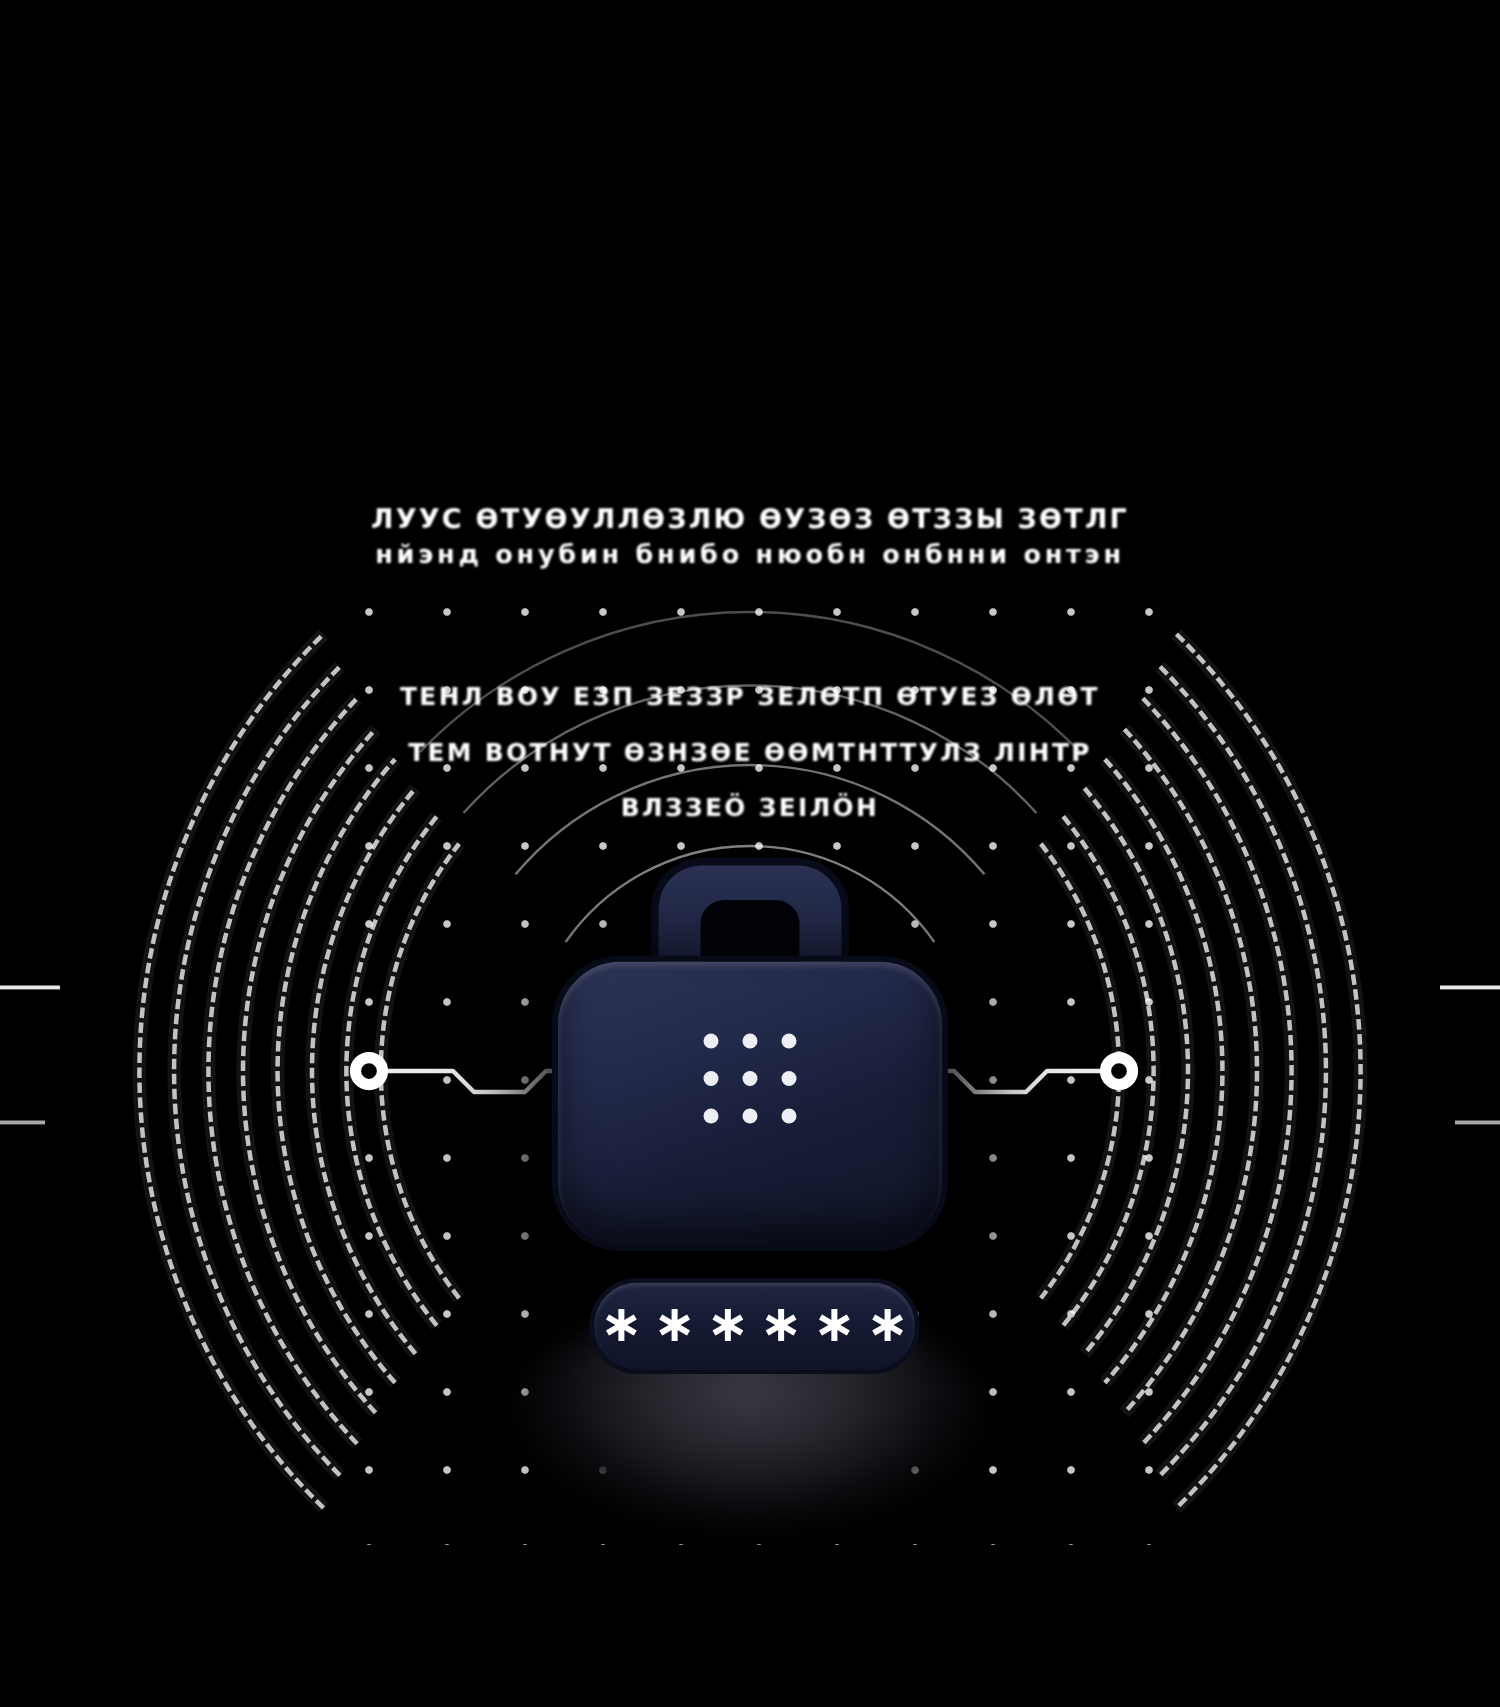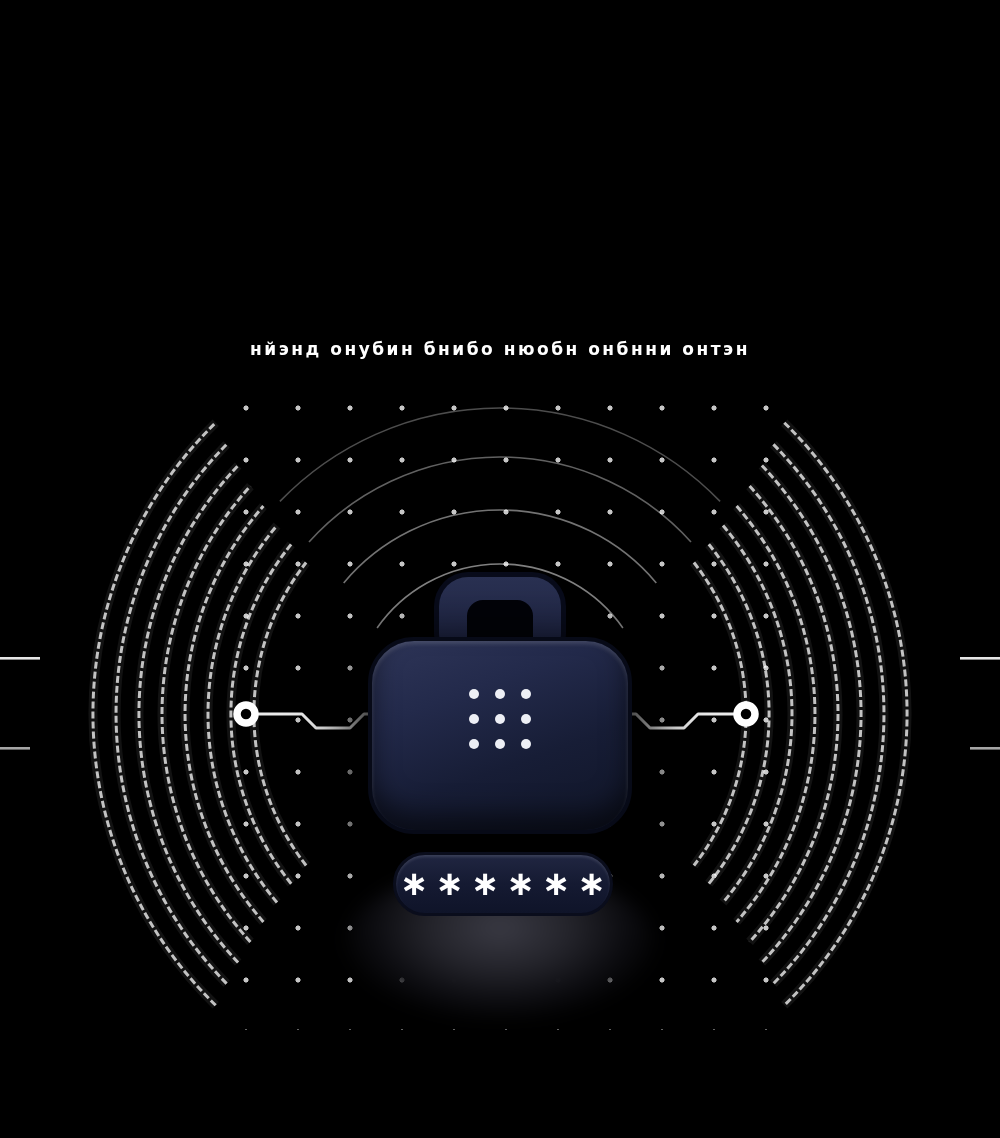--- a/index.html
+++ b/index.html
@@ -113,23 +113,29 @@
     <path d="M 624 714 H 636 L 650 728 H 684 L 698 714 H 736" stroke="#ffffff" stroke-width="3" fill="none" stroke-linejoin="round" opacity=".92"></path>
     <circle cx="246" cy="714" r="9" stroke="#ffffff" stroke-width="7.5" fill="#000000"></circle>
     <circle cx="746" cy="714" r="9" stroke="#ffffff" stroke-width="7.5" fill="#000000"></circle>
     <rect x="0" y="657" width="40" height="2.6" fill="#ffffff" opacity=".9"></rect>
     <rect x="0" y="747" width="30" height="2.6" fill="#ffffff" opacity=".65"></rect>
     <rect x="960" y="657" width="40" height="2.6" fill="#ffffff" opacity=".9"></rect>
     <rect x="970" y="747" width="30" height="2.6" fill="#ffffff" opacity=".65"></rect>
   </svg>
 
   <div class="heading">
+    <div class="l1">ЛУУС ӨТУӨУЛЛӨЗЛЮ ӨУЗӨЗ ӨТЗЗЫ ЗӨТЛГ</div>
     <div class="l2">нйэнд онубин бнибо нюобн онбнни онтэн</div>
   </div>
 
+  <div class="bodytext">
+    <div>ТЕНЛ ВОУ ЕЗП ЗЕЗЗР ЗЕЛӨТП ӨТУЕЗ ӨЛӨТ</div>
+    <div>ТЕМ ВОТНУТ ӨЗНЗӨЕ ӨӨМТНТТУЛЗ ЛІНТР</div>
+    <div>ВЛЗЗЕӦ ЗЕІЛӦН</div>
+  </div>
 
   <div class="case-shadow"></div>
 
   <div class="briefcase">
     <div class="handle">
       <div class="hole"></div>
     </div>
     <div class="case-body">
       <div class="case-dots" id="case-dots">
           <div class="case-dot"></div>

